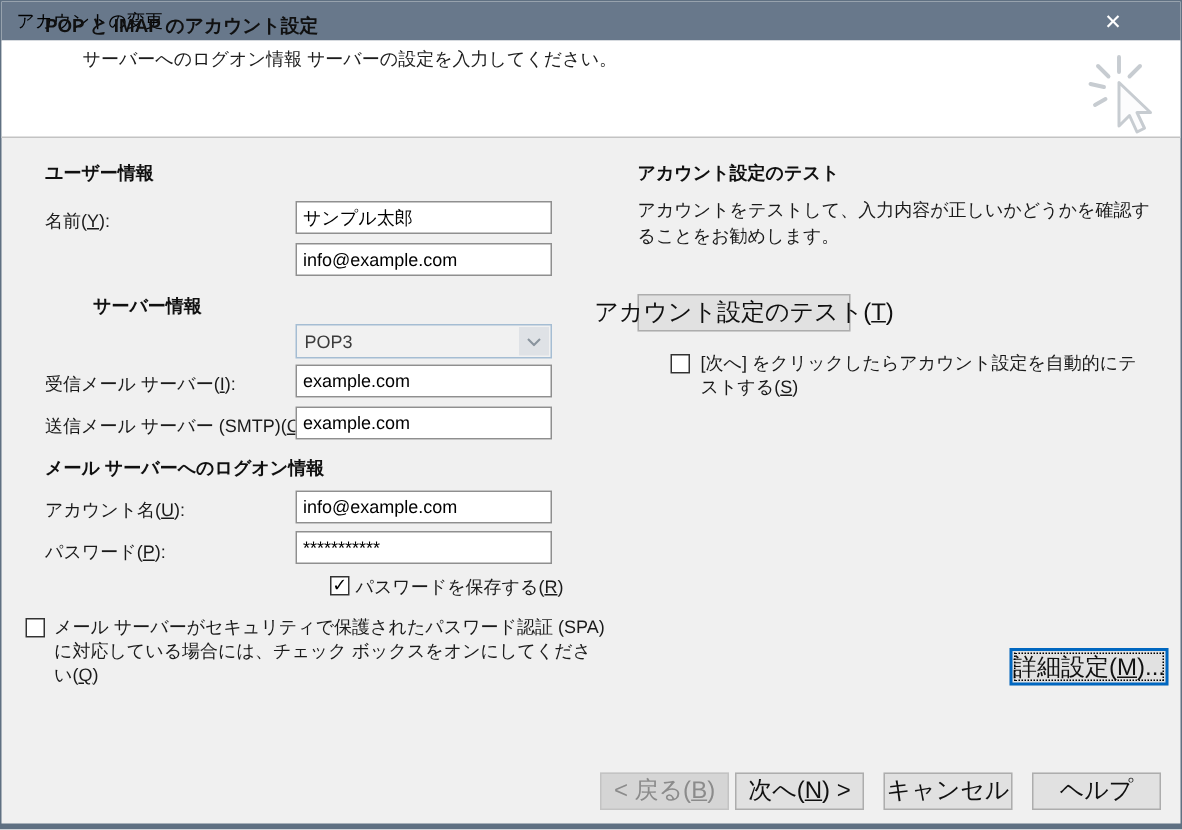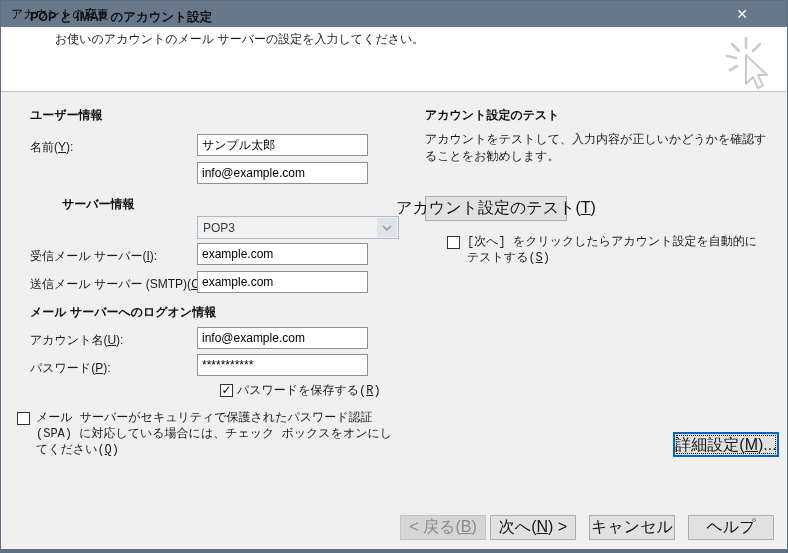--- a/index.html
+++ b/index.html
@@ -36,34 +36,34 @@
   .section-title { position:absolute; font-size:12px; font-weight:bold; color:#101010; }
   .field-label   { position:absolute; font-size:12px; color:#1a1a1a; white-space:nowrap; }
   .ak { text-decoration:underline; }
 
   .txt {
     position:absolute; width:171px; height:22px; box-sizing:border-box;
     border:1px solid #8f8f8f; background:#ffffff;
     font-family:inherit; font-size:12px; color:#000; padding:2px 4px;
   }
   .combo {
-    position:absolute; left:196px; top:215px; width:202px; height:23px; box-sizing:border-box;
+    position:absolute; left:196px; top:215px; width:171px; height:23px; box-sizing:border-box;
     border:1px solid #a5bdd3; background:#f1f1f1;
     display:flex; align-items:center; font-size:12px; color:#3c3c3c; padding-left:5px;
   }
   .combo-arrow {
     position:absolute; right:1px; top:1px; bottom:1px; width:20px;
     background:#dfe2e6; display:flex; align-items:center; justify-content:center;
   }
   .checkbox {
     position:absolute; width:13px; height:13px; box-sizing:border-box;
     border:1px solid #333333; background:#ffffff;
     font-size:12px; line-height:11px; text-align:center; color:#000;
   }
-  .check-text { position:absolute; font-size:12px; color:#1a1a1a; line-height:16px;font-family:Liberation Mono, monospace; }
+  .check-text { position:absolute; font-size:12px; color:#1a1a1a; line-height:16px; }
 
   .btn {
     position:absolute; box-sizing:border-box;
     background:#e1e1e1; border:1px solid #adadad;
     display:flex; align-items:flex-start; justify-content:center;
     font-family:inherit; font-size:16px; color:#101010; cursor:default;
     white-space:nowrap;
   }
   .btn.disabled { background:#d5d5d5; border-color:#c3c3c3; color:#8b8b8b; }
   .btn.focused  { border:2px solid #0067c0; outline:1px dotted #000; outline-offset:-4px; }
@@ -75,21 +75,21 @@
 
   <div class="titlebar">
     <span>アカウントの変更</span>
   </div>
   <div class="close-btn">
     <span>✕</span>
   </div>
 
   <div class="header-band"></div>
   <div class="header-title">POP と IMAP のアカウント設定</div>
-  <div class="header-sub">お使いのアカウントのメール サーバーの設定を入力してください。</div>
+  <div class="header-sub">サーバーへのログオン情報 サーバーの設定を入力してください。</div>
 
   <svg class="cursor-art" width="56" height="56" viewBox="0 0 56 56">
     <g stroke="#c7ccd1" stroke-width="2.6" fill="none" stroke-linecap="round">
       <line x1="24" y1="13" x2="24" y2="3"></line>
       <line x1="17" y1="16" x2="10" y2="9"></line>
       <line x1="31" y1="16" x2="38" y2="9"></line>
       <line x1="14" y1="23" x2="5" y2="21"></line>
       <line x1="15" y1="31" x2="8" y2="35"></line>
     </g>
     <path d="M24 20 L24 49 L31 42 L36 53 L41 50.5 L36 40 L45 40 Z" fill="#fcfcfd" stroke="#c7ccd1" stroke-width="2" stroke-linejoin="round"></path>

